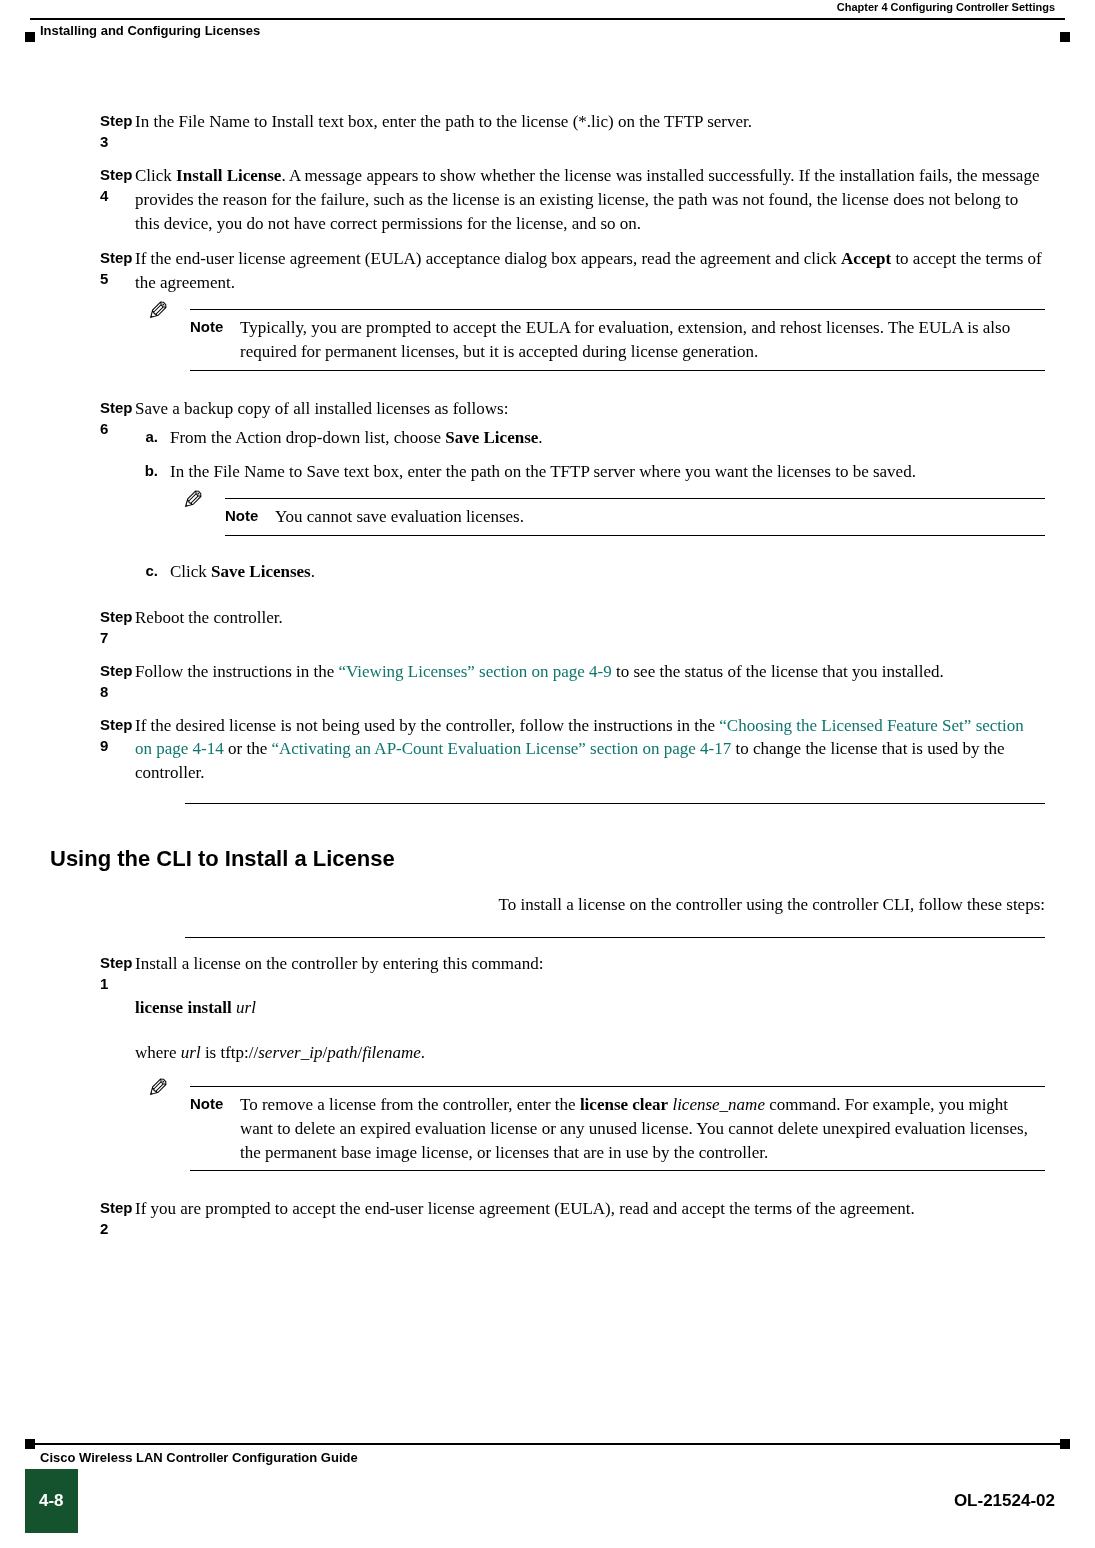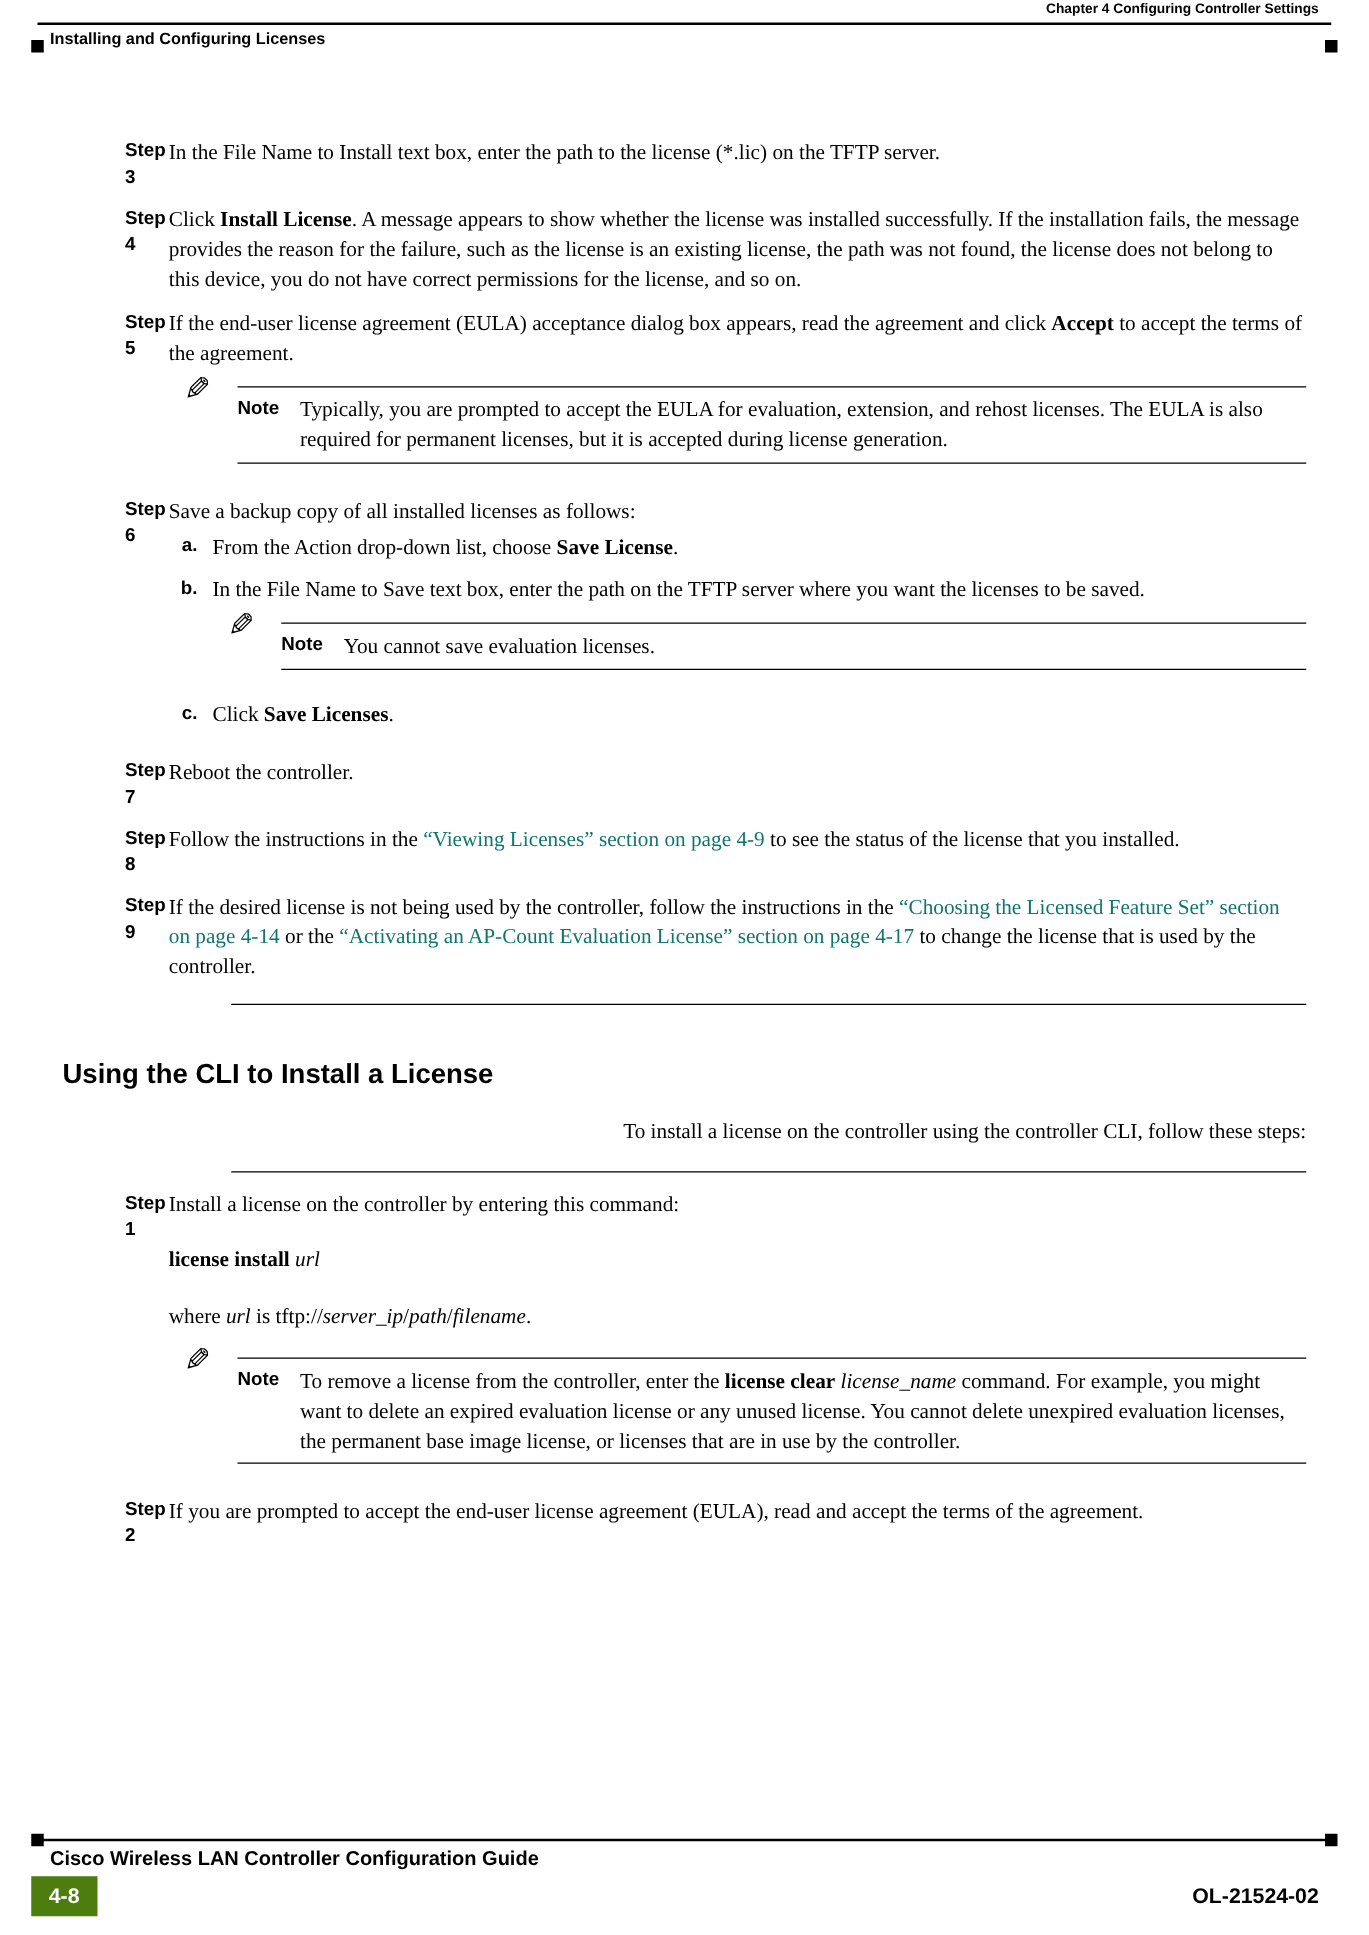--- a/index.html
+++ b/index.html
@@ -175,37 +175,37 @@
       position: absolute;
       top: -4px;
       right: -5px;
       width: 10px;
       height: 10px;
       background: #000;
     }
     .footer-title {
       font-family: Arial, Helvetica, sans-serif;
       font-weight: bold;
-      font-size: 16px;
+      font-size: 13px;
       padding-left: 10px;
       padding-top: 2px;
     }
     .footer-bottom {
       display: flex;
       justify-content: space-between;
       align-items: center;
       margin-top: 2px;
     }
     .page-num-box {
-      background: #4d7c0f;
+      background: #14532d;
       color: #fff;
       font-family: Arial, Helvetica, sans-serif;
       font-weight: bold;
       font-size: 17px;
-      padding: 4px 14px;
+      padding: 20px 14px;
       margin-left: -5px;
     }
     .doc-id {
       font-family: Arial, Helvetica, sans-serif;
       font-weight: bold;
       font-size: 17px;
       padding-right: 10px;
     }
     b { font-weight: bold; }
     i { font-style: italic; }

